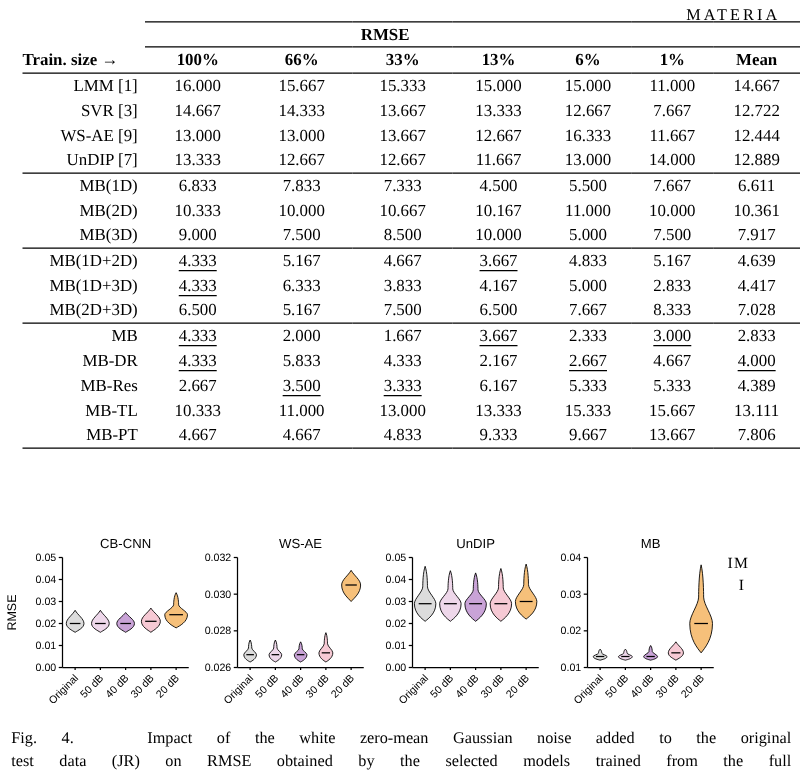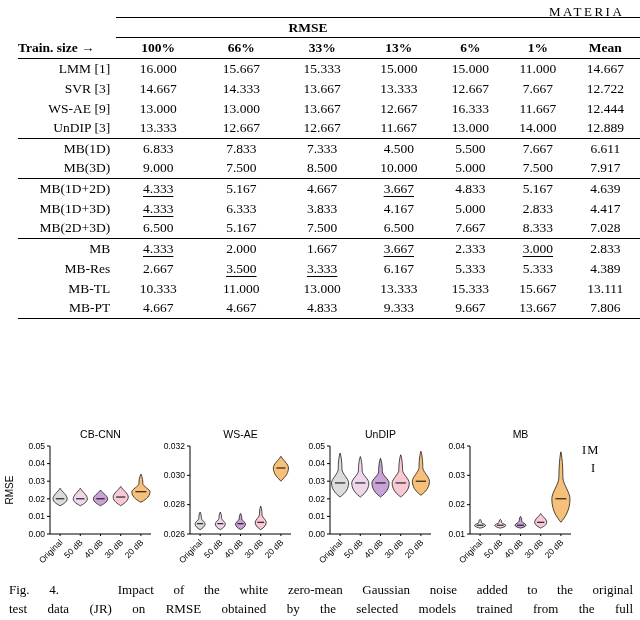--- a/index.html
+++ b/index.html
@@ -84,40 +84,50 @@
           <td class="row-label">WS-AE [9]</td>
           <td><span>13.000</span></td>
           <td><span>13.000</span></td>
           <td><span>13.667</span></td>
           <td><span>12.667</span></td>
           <td><span>16.333</span></td>
           <td><span>11.667</span></td>
           <td><span>12.444</span></td>
         </tr>
         <tr>
-          <td class="row-label">UnDIP [3]</td>
+          <td class="row-label">UnDIP [7]</td>
           <td><span>13.333</span></td>
           <td><span>12.667</span></td>
           <td><span>12.667</span></td>
           <td><span>11.667</span></td>
           <td><span>13.000</span></td>
           <td><span>14.000</span></td>
           <td><span>12.889</span></td>
         </tr>
         <tr class="group-start">
           <td class="row-label">MB(1D)</td>
           <td><span>6.833</span></td>
           <td><span>7.833</span></td>
           <td><span>7.333</span></td>
           <td><span>4.500</span></td>
           <td><span>5.500</span></td>
           <td><span>7.667</span></td>
           <td><span>6.611</span></td>
         </tr>
         <tr>
+          <td class="row-label">MB(2D)</td>
+          <td><span>10.333</span></td>
+          <td><span>10.000</span></td>
+          <td><span>10.667</span></td>
+          <td><span>10.167</span></td>
+          <td><span>11.000</span></td>
+          <td><span>10.000</span></td>
+          <td><span>10.361</span></td>
+        </tr>
+        <tr>
           <td class="row-label">MB(3D)</td>
           <td><span>9.000</span></td>
           <td><span>7.500</span></td>
           <td><span>8.500</span></td>
           <td><span>10.000</span></td>
           <td><span>5.000</span></td>
           <td><span>7.500</span></td>
           <td><span>7.917</span></td>
         </tr>
         <tr class="group-start">
@@ -152,20 +162,30 @@
         </tr>
         <tr class="group-start">
           <td class="row-label b">MB</td>
           <td><span class="u">4.333</span></td>
           <td><span class="b">2.000</span></td>
           <td><span class="b">1.667</span></td>
           <td><span class="u">3.667</span></td>
           <td><span class="b">2.333</span></td>
           <td><span class="u">3.000</span></td>
           <td><span class="b">2.833</span></td>
+        </tr>
+        <tr>
+          <td class="row-label b">MB-DR</td>
+          <td><span class="u">4.333</span></td>
+          <td><span>5.833</span></td>
+          <td><span>4.333</span></td>
+          <td><span class="b">2.167</span></td>
+          <td><span class="u">2.667</span></td>
+          <td><span>4.667</span></td>
+          <td><span class="u">4.000</span></td>
         </tr>
         <tr>
           <td class="row-label b">MB-Res</td>
           <td><span class="b">2.667</span></td>
           <td><span class="u">3.500</span></td>
           <td><span class="u">3.333</span></td>
           <td><span>6.167</span></td>
           <td><span>5.333</span></td>
           <td><span>5.333</span></td>
           <td><span>4.389</span></td>

